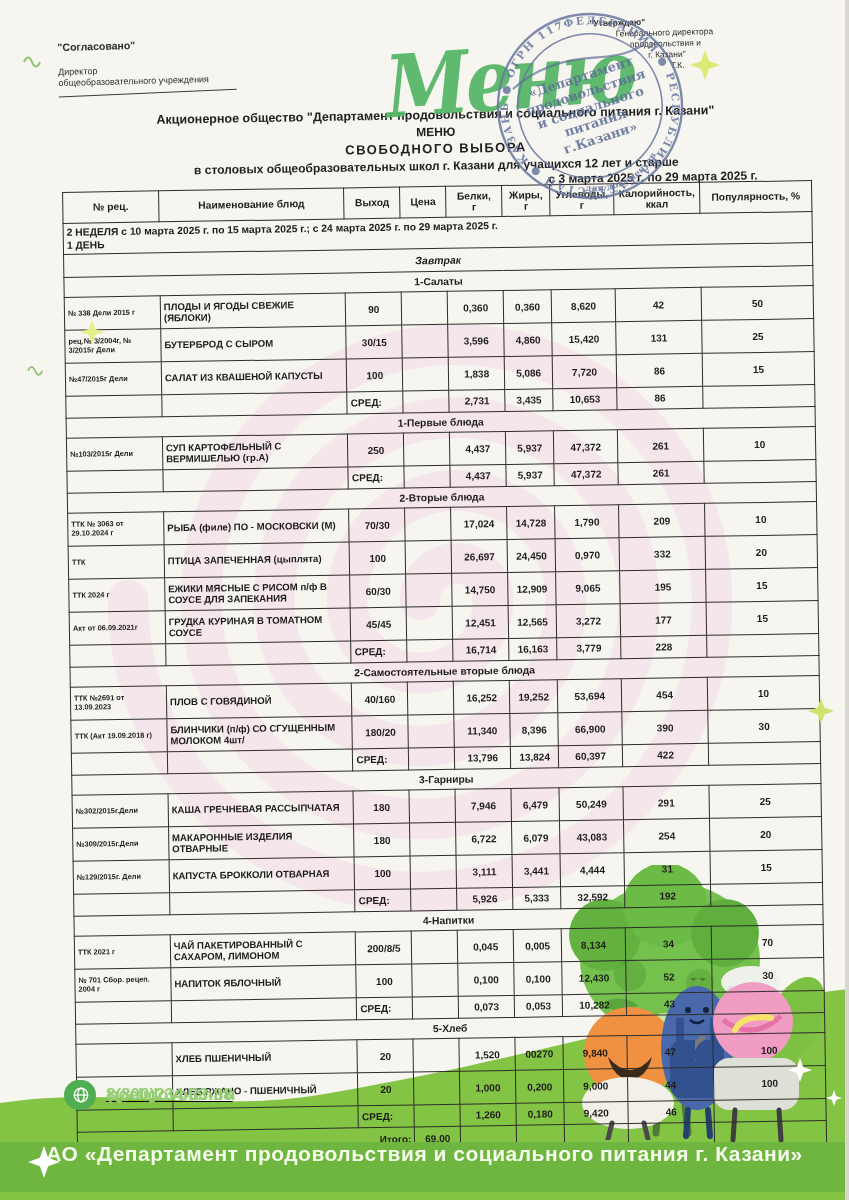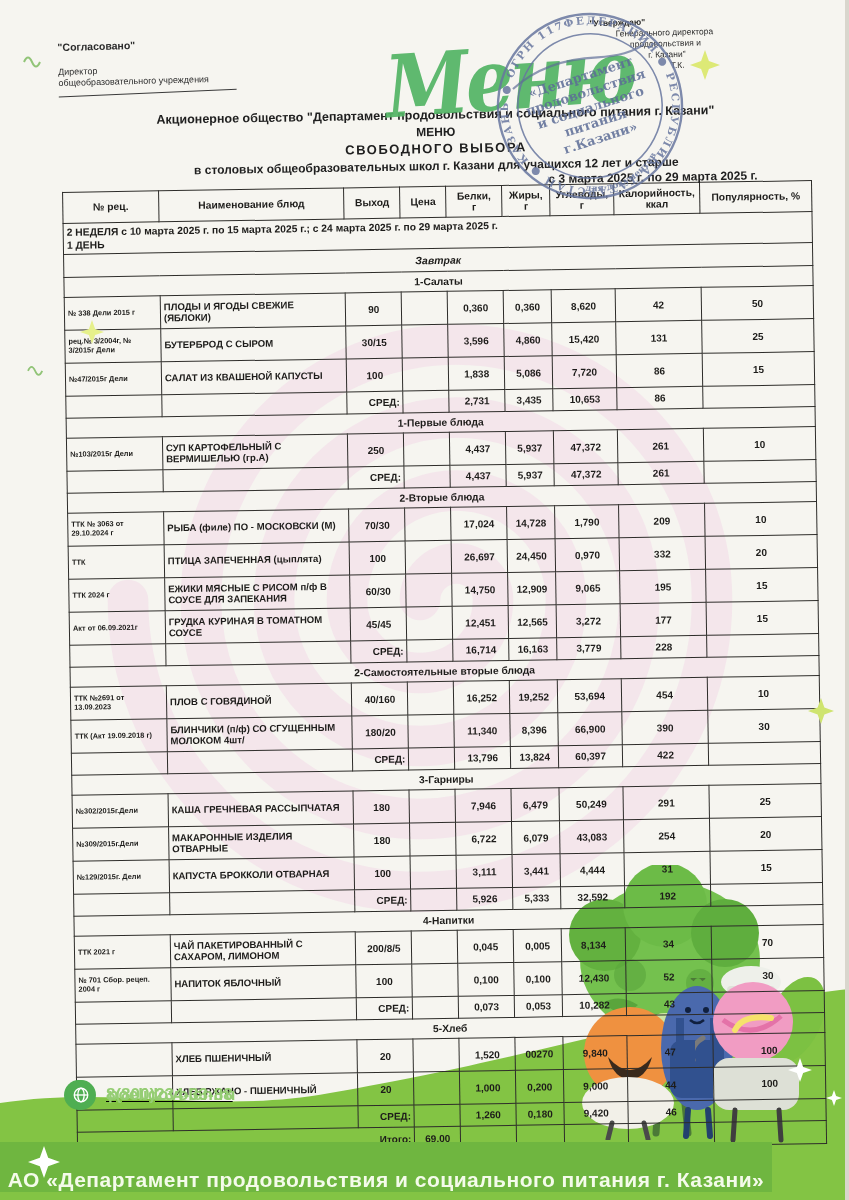--- a/index.html
+++ b/index.html
@@ -36,30 +36,30 @@
 
   
   table.menu{position:absolute;left:62px;top:186px;width:750px;border-collapse:collapse;z-index:2;transform:rotate(-0.9deg);transform-origin:375px 0;}
   table.menu td,table.menu th{border:1.3px solid #2e2d2a;color:#1d1c1a;padding:0 3px;background:transparent;vertical-align:middle;}
   table.menu th{font-size:10.3px;font-weight:bold;white-space:pre-line;line-height:1.1;height:30px;}
   td.c-rec{font-size:7.4px;font-weight:bold;line-height:1.15;}
   td.c-dish{font-size:9.6px;font-weight:bold;line-height:1.15;}
   td.c-num,td.c-out{font-size:10px;font-weight:bold;text-align:center;}
   tr.data-row td{height:32px;}
   tr.avg-row td{height:21px;}
-  td.avg-lab{font-size:10px;font-weight:bold;text-align:right;padding-right:4px;}
+  td.avg-lab{font-size:10px;font-weight:bold;text-align:left;padding-right:4px;}
   td.week-cell{font-size:10.3px;font-weight:bold;line-height:1.3;height:30px;padding-left:5px;}
   td.meal-cell{font-size:10.5px;font-weight:bold;font-style:italic;text-align:center;height:22px;}
   td.section-cell{font-size:10.3px;font-weight:bold;text-align:center;height:19px;}
   tr.total-row td{height:22px;}
   td.total-lab{font-size:10px;font-weight:bold;text-align:right;padding-right:6px;}
 
   
   .hill{position:absolute;left:0;top:985px;width:849px;height:215px;z-index:1;}
-  .banner{position:absolute;left:0;top:1142px;width:772px;height:50px;background:#6fb640;z-index:3;display:flex;align-items:flex-end;justify-content:center;}
+  .banner{position:absolute;left:0;top:1142px;width:849px;height:50px;background:#6fb640;z-index:3;display:flex;align-items:flex-start;justify-content:center;}
   .banner .txt{color:#f4fbea;font-size:21px;font-weight:bold;letter-spacing:.5px;}
 
   .contact{position:absolute;z-index:4;display:flex;align-items:center;}
   .contact .ic{width:30px;height:30px;border-radius:50%;background:#4fae52;display:flex;align-items:center;justify-content:center;flex:0 0 30px;}
   .contact .tx{margin-left:12px;font-size:17px;font-weight:bold;color:#95cd74;}
 
   .char{position:absolute;z-index:1;}
 
   .squiggle{position:absolute;z-index:2;opacity:.8;}
 </style>

